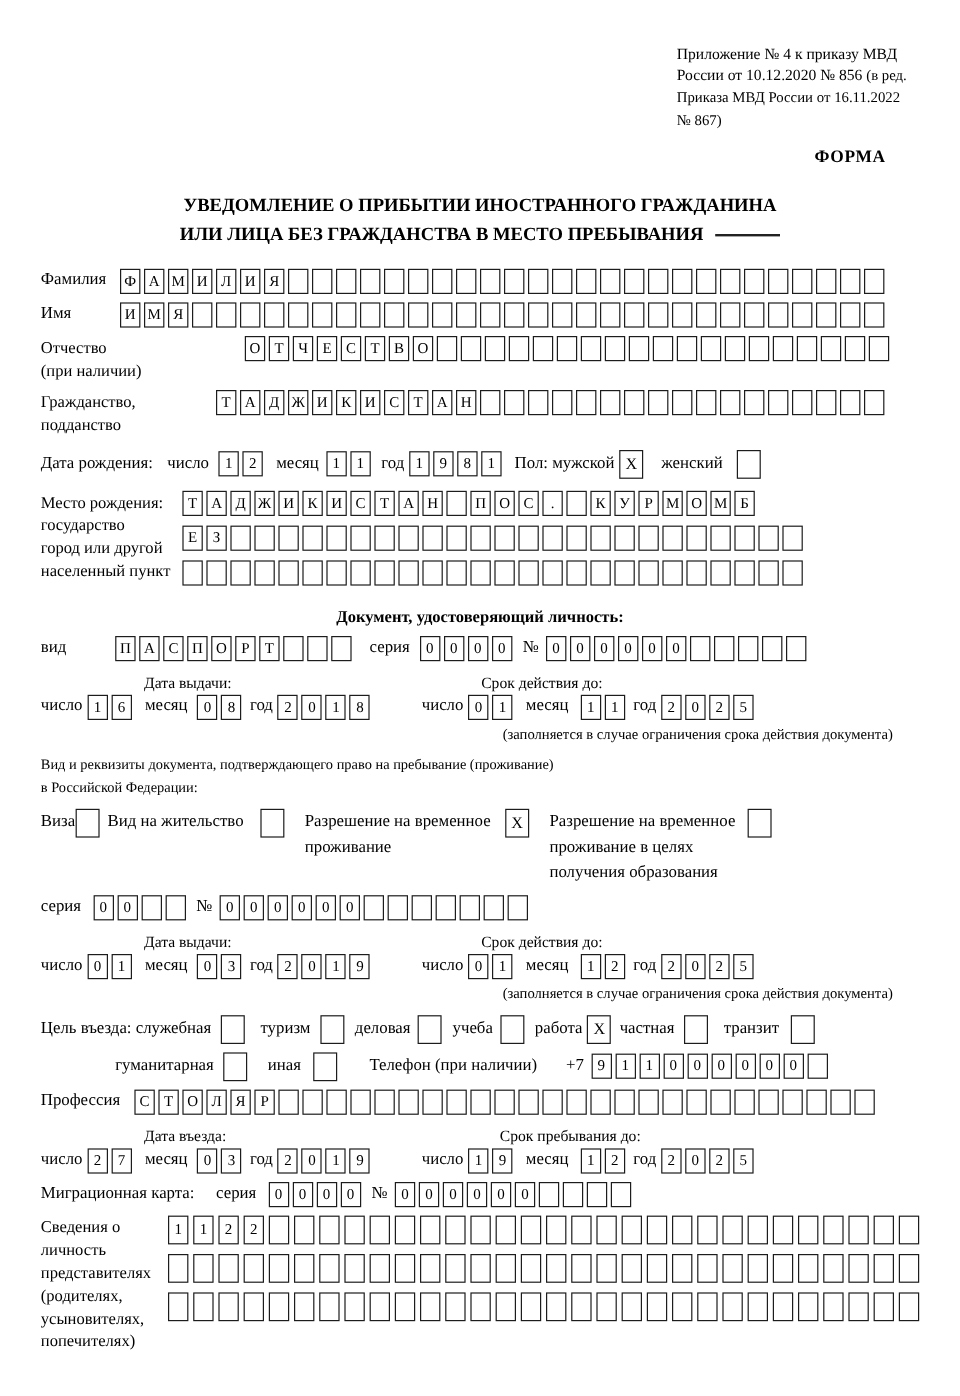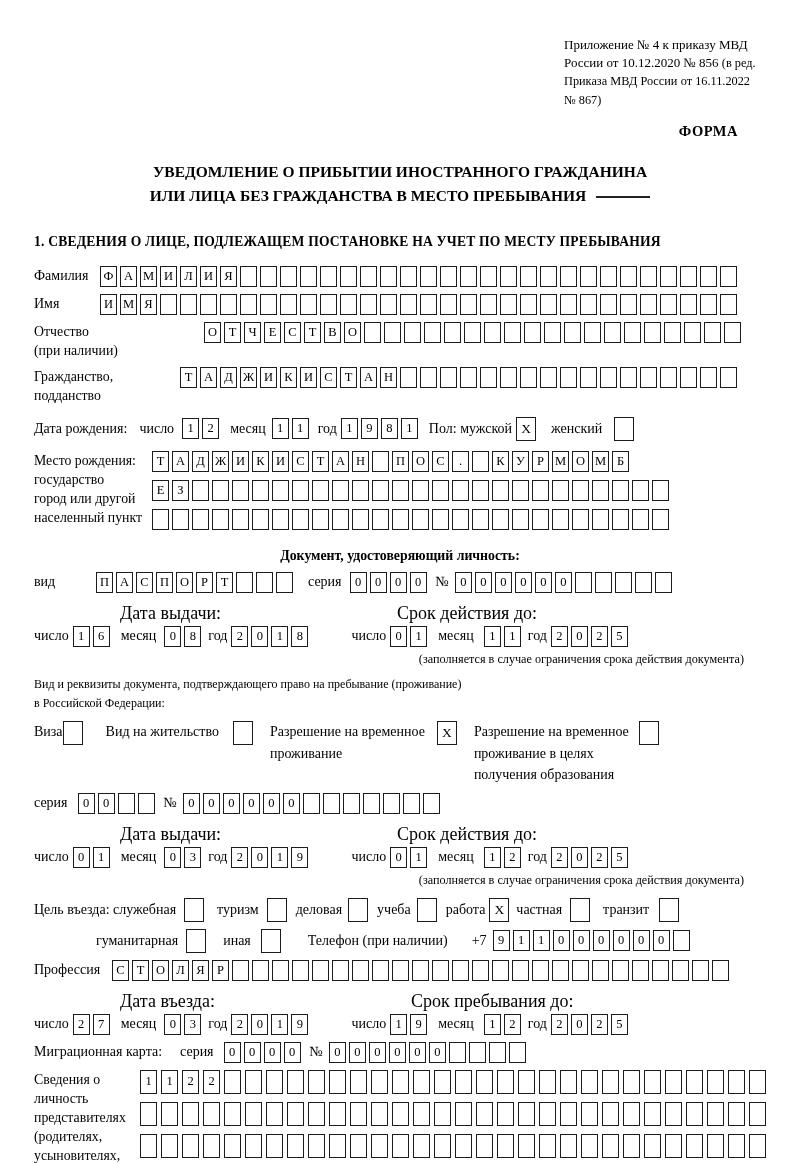--- a/index.html
+++ b/index.html
@@ -22,24 +22,24 @@
   .row.top{align-items:flex-start;}
   .lbl{font-size:14px;white-space:nowrap;}
   .lblblock{display:flex;flex-direction:column;font-size:13.8px;line-height:19px;flex:0 0 auto;}
   .boxes{display:inline-flex;flex-wrap:nowrap;}
   .cell{box-sizing:border-box;width:17px;height:21px;border:1px solid #1c1c1c;margin-right:3px;display:inline-flex;align-items:center;justify-content:center;font-size:12.5px;background:#fff;flex:0 0 auto;}
   .cb .cell{width:20px;height:24px;font-size:13.5px;}
   .tall .cell{height:24px;width:17px;margin-right:4px;}
 
   .w66{width:66px;}.w78{width:78px;}.w110{width:110px;}.w146{width:146px;}.w170{width:170px;}.w102{width:102px;}
   .ml4{margin-left:4px;}.ml6{margin-left:6px;}.ml8{margin-left:8px;}.ml10{margin-left:10px;}
-  .ml12{margin-left:12px;}.ml14{margin-left:14px;}.ml16{margin-left:20px;}.ml18{margin-left:18px;}.ml24{margin-left:24px;}.ml40{margin-left:40px;}
+  .ml12{margin-left:12px;}.ml14{margin-left:14px;}.ml16{margin-left:4px;}.ml18{margin-left:18px;}.ml24{margin-left:24px;}.ml40{margin-left:40px;}
 
   .subheading{font-weight:bold;font-size:13.8px;text-align:center;margin:10px 0 8px 0;}
-  .dateheads{display:flex;font-size:18px;margin:10px 0 2px 0;}
+  .dateheads{display:flex;font-size:13px;margin:10px 0 2px 0;gap:32px;}
   .finenote{font-size:12.2px;text-align:right;padding-right:22px;margin:-2px 0 10px 0;}
   .para{font-size:12px;margin:4px 0 2px 0;}
   .stack{display:flex;flex-direction:column;text-align:left;font-size:14px;line-height:1.55;}
   .colstack{display:flex;flex-direction:column;}
   .colstack .boxes{margin-bottom:8px;}
   .mb10{margin-bottom:10px;}
 </style>
 </head>
 <body>
 
@@ -53,21 +53,20 @@
     <span class="small">от 16.11.2022 № 867)</span>
   </div>
 
   <div class="forma">ФОРМА</div>
 
   <div class="title">
     <div>УВЕДОМЛЕНИЕ О ПРИБЫТИИ ИНОСТРАННОГО ГРАЖДАНИНА</div>
     <div><span>ИЛИ ЛИЦА БЕЗ ГРАЖДАНСТВА В МЕСТО ПРЕБЫВАНИЯ</span><span class="blank-line"></span></div>
   </div>
 
-  <div class="sec-heading">1. СВЕДЕНИЯ О ЛИЦЕ, ПОДЛЕЖАЩЕМ ПОСТАНОВКЕ НА УЧЕТ ПО МЕСТУ ПРЕБЫВАНИЯ</div>
 
   <div class="row" style="margin-top:16px;">
     <span class="lbl w66">Фамилия</span>
     <span class="boxes">
         <span class="cell">Ф</span>
         <span class="cell">А</span>
         <span class="cell">М</span>
         <span class="cell">И</span>
         <span class="cell">Л</span>
         <span class="cell">И</span>

